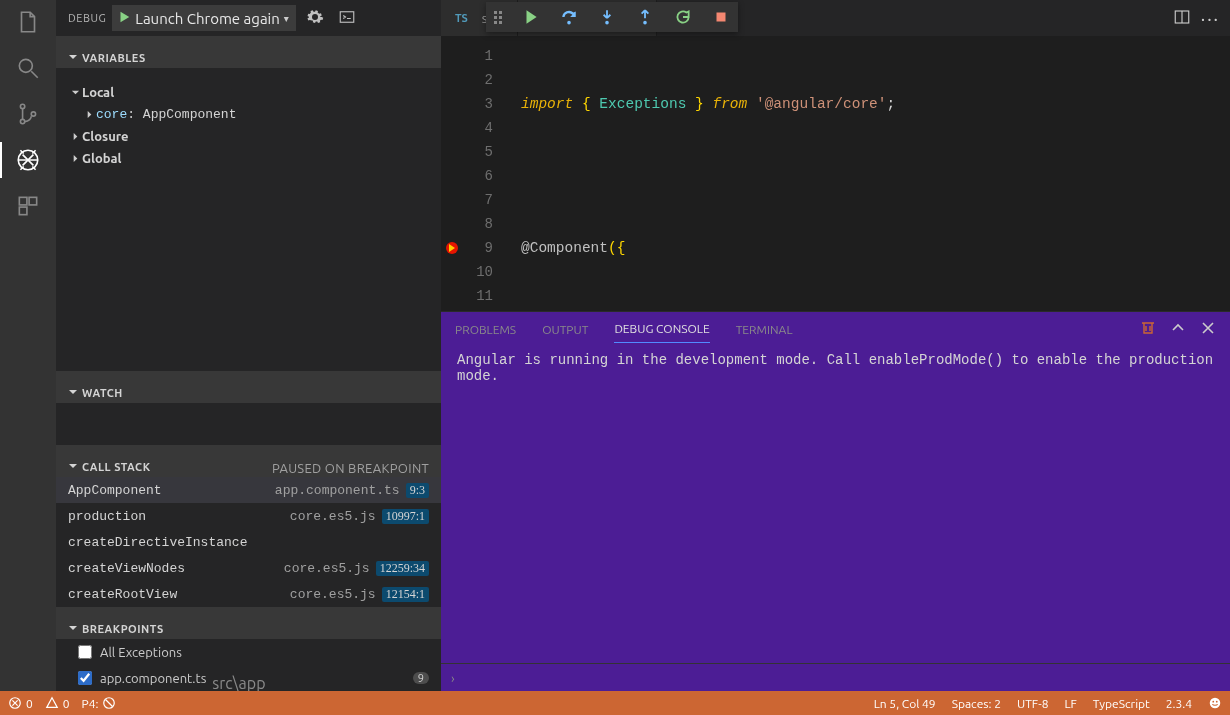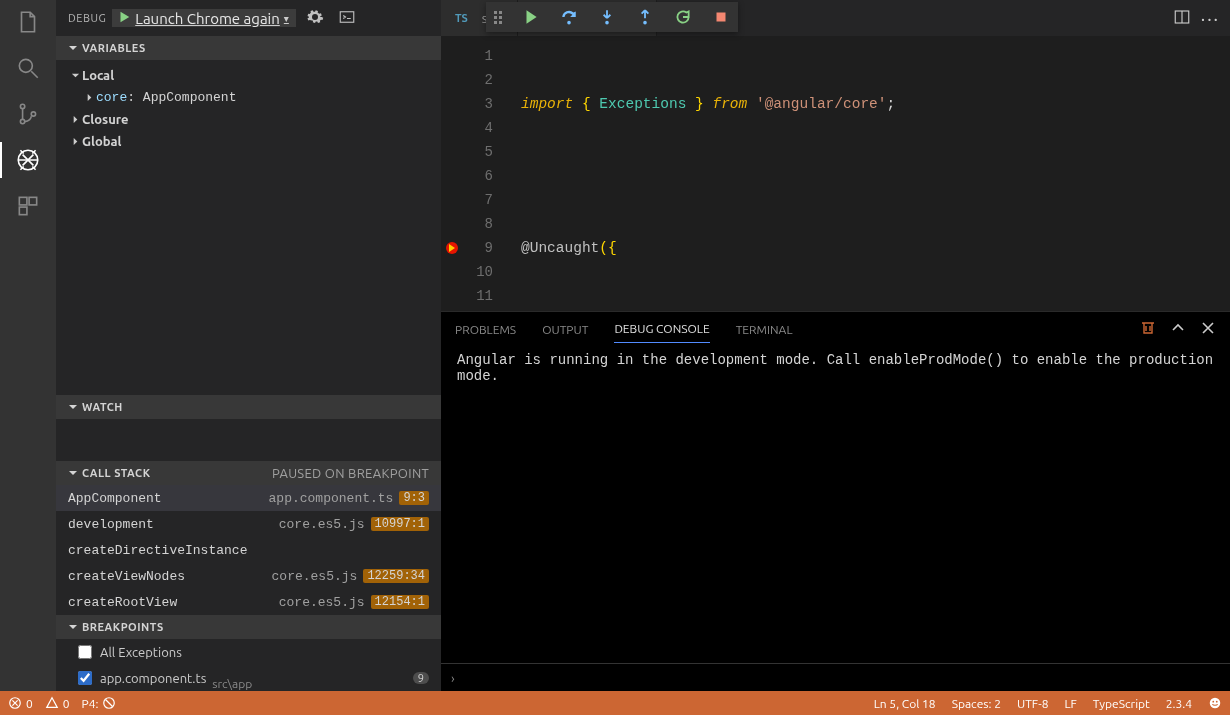--- a/index.html
+++ b/index.html
@@ -11,55 +11,55 @@
   .activity { width:56px; background:#333333; display:flex; flex-direction:column; align-items:center; padding-top:8px; gap:18px;}
   .activity .aicon { width:28px; height:28px; color:#888; cursor:pointer; display:flex; align-items:center; justify-content:center;}
   .activity .aicon svg { width:26px; height:26px; stroke:#888; fill:none; stroke-width:1.5;}
   .activity .aicon.selected svg { stroke:#fff; }
   .activity .aicon.selected { position:relative; }
   .activity .aicon.selected::before { content:''; position:absolute; left:-14px; top:-4px; bottom:-4px; width:2px; background:#fff;}
   
   .sidebar { width:385px; background:#252526; display:flex; flex-direction:column; min-height:0;}
   .side-header { height:36px; display:flex; align-items:center; padding:0 12px; gap:6px; background:#252526;}
   .side-header .title { color:#b5b5b5; font-size:11px; letter-spacing:0.5px; }
-  .config-select { display:flex; align-items:center; background:#3c3c3c; border:1px solid #3c3c3c; height:18px; padding:0 6px 0 4px; gap:4px; cursor:pointer;text-decoration:underline;}
+  .config-select { display:flex; align-items:center; background:#3c3c3c; border:1px solid #3c3c3c; height:26px; padding:0 6px 0 4px; gap:4px; cursor:pointer;}
   .config-select .play svg { width:14px; height:14px; fill:#89d185; }
   .config-select .lbl { color:#e8e8e8; font-size:15px; white-space:nowrap;}
   .config-select .caret { color:#ccc; font-size:10px;}
   .side-icon { color:#c0c0c0; cursor:pointer; padding:0 4px;}
   .side-icon svg { width:18px; height:18px; fill:#c0c0c0; }
   
-  .section-h { background:#383838; height:24px; display:flex; align-items:center; padding:8px 12px; color:#d4d4d4; font-size:11px; font-weight:700; letter-spacing:0.5px; cursor:pointer;}
+  .section-h { background:#383838; height:24px; display:flex; align-items:flex-start; padding:16px 12px; color:#d4d4d4; font-size:11px; font-weight:700; letter-spacing:0.5px; cursor:pointer;}
   .section-h .tw { width:12px; display:inline-flex; margin-right:2px; }
   .section-h .tw svg { width:10px; height:10px; fill:#d4d4d4; }
   .section-h .right { margin-left:auto; font-weight:400; color:#a0a0a0; font-size:13px; letter-spacing:0.3px;}
   
-  .vars { padding:4px 0; }
+  .vars { padding:13px 0; }
   .vrow { display:flex; align-items:center; height:22px; cursor:pointer; }
   .vrow .indent { display:inline-block; }
   .vrow .tw { width:14px; display:inline-flex; justify-content:center; }
   .vrow .tw svg { width:9px; height:9px; fill:#ccc;}
   .vrow .name { color:#d4d4d4; font-size:13px; font-weight:700;}
   .mono-var { font-family: Consolas,'Courier New',monospace; font-size:13px; }
   .mono-var .k { color:#9cdcfe; }
   .mono-var .c { color:#ccc; }
   .mono-var .v { color:#d4d4d4; }
   
   .watch-body { flex:0 0 42px; }
   .flex-spacer { flex:1; min-height:0; }
   
   .csrow { display:flex; align-items:center; height:26px; padding:0 12px; cursor:pointer; font-family: Consolas,'Courier New',monospace; font-size:13px;}
   .csrow.selected { background:#37373d; }
   .csrow .fn { color:#d4d4d4; flex:1; white-space:nowrap; overflow:hidden; text-overflow:ellipsis;}
   .csrow .file { color:#a0a0a0; margin-right:6px; font-family:inherit;}
-  .csrow .pos { background:#a16207; color:#d4d4d4; padding:0 4px; border-radius:2px; font-size:12px;}
+  .csrow .pos { background:#0c4a6e; color:#d4d4d4; padding:0 4px; border-radius:2px; font-size:12px;font-family:Liberation Serif, serif;}
   
   .bprow { display:flex; align-items:center; height:26px; padding:0 12px 0 22px; font-size:13px; cursor:pointer;}
   .bprow input { margin-right:8px; width:14px; height:14px; accent-color:#2d6cc8;}
-  .bprow .path { color:#8a8a8a; margin-left:6px; font-size:12px;margin-top:10px;}
+  .bprow .path { color:#8a8a8a; margin-left:6px; font-size:16px;margin-top:10px;}
   .bprow .badge { margin-left:auto; background:#4d4d4d; color:#d4d4d4; padding:0 5px; border-radius:7px; font-size:11px;}
   
   .editor-area { flex:1; display:flex; flex-direction:column; min-width:0; background:#1e1e1e; }
   .tabs { height:36px; background:#252526; display:flex; align-items:stretch; }
   .tab { display:flex; align-items:center; padding:12px 14px; gap:14px; background:#2d2d2d; color:#a0a0a0; border-right:1px solid #1e1e1e; cursor:pointer; font-size:13px;}
   .tab .ts-ico { font-size:11px; font-weight:700; color:#519aba; }
   .tabs .tabs-right { margin-left:auto; display:flex; align-items:center; gap:10px; padding-right:10px;}
   .tabs-right svg { width:18px; height:18px; fill:#ccc; cursor:pointer;}
   .tabs-right .dots { color:#ccc; font-size:18px; cursor:pointer; letter-spacing:2px;}
   
@@ -75,21 +75,21 @@
   .bp-marker { position:absolute; left:5px; top:6px; width:12px; height:12px; background:#e51400; border-radius:50%; }
   .bp-marker::after { content:''; position:absolute; left:3px; top:2px; border-left:6px solid #ffcc00; border-top:4px solid transparent; border-bottom:4px solid transparent;}
   .code { flex:1; padding:8px 0 0 0; font-family: Consolas,'Courier New',monospace; font-size:14.5px; line-height:24px; white-space:pre; color:#d4d4d4;}
   .code .cl { height:24px; padding-left:14px; }
   .tk-kw { color:#eab308; font-style:italic;}
   .tk-br { color:#ffd700; }
   .tk-cls { color:#4ec9b0; }
   .tk-str { color:#ce9178; }
   .tk-dec { color:#c0c0c0; }
   
-  .panel { height:380px; border-top:1px solid #2a2a2a; display:flex; flex-direction:column; background:#000000;}
+  .panel { height:380px; border-top:1px solid #2a2a2a; display:flex; flex-direction:column; background:#4c1d95;}
   .panel-tabs { height:34px; display:flex; align-items:center; padding:0 14px; gap:26px; color:#8a8a8a; font-size:12px;}
   .panel-tabs .pt { cursor:pointer; padding:7px 0;}
   .panel-tabs .pt.active { color:#e0e0e0; border-bottom:1px solid #528bff; }
   .panel-tabs .pright { margin-left:auto; display:flex; gap:14px; color:#ccc;}
   .panel-tabs .pright svg { width:16px; height:16px; fill:#ccc; cursor:pointer;}
   .panel-body { flex:1; padding:6px 16px; font-family: Consolas,'Courier New',monospace; font-size:14px; color:#d4d4d4; overflow:auto;}
   .repl { height:28px; border-top:1px solid #333; display:flex; align-items:center; padding:0 10px; color:#888;}
   
   .status { height:24px; background:#cc6633; display:flex; align-items:center; color:#fff; font-size:12px; padding:0 8px; gap:12px;}
   .status .sgrp { display:flex; align-items:center; gap:4px; cursor:pointer;}
@@ -228,21 +228,21 @@
         <span>CALL STACK</span>
         <span class="right">PAUSED ON BREAKPOINT</span>
       </div>
       <div id="callstack-rows">
           <div class="csrow selected">
             <span class="fn">AppComponent</span>
             <span class="file">app.component.ts</span>
             <span class="pos">9:3</span>
           </div>
           <div class="csrow">
-            <span class="fn">development</span>
+            <span class="fn">production</span>
             <span class="file">core.es5.js</span>
             <span class="pos">10997:1</span>
           </div>
           <div class="csrow">
             <span class="fn">createDirectiveInstance</span>
           </div>
           <div class="csrow">
             <span class="fn">createViewNodes</span>
             <span class="file">core.es5.js</span>
             <span class="pos">12259:34</span>
@@ -305,21 +305,21 @@
           <div class="ln">6</div>
           <div class="ln">7</div>
           <div class="ln">8</div>
           <div class="ln"><span class="bp-marker"></span>9</div>
           <div class="ln">10</div>
           <div class="ln">11</div>
         </div>
         <div class="code">
           <div class="cl"><span class="tk-kw">import</span><span class="tk-br"> { </span><span class="tk-cls">Exceptions</span><span class="tk-br"> } </span><span class="tk-kw">from</span><span> </span><span class="tk-str">'@angular/core'</span><span>;</span></div>
           <div class="cl"></div>
-          <div class="cl"><span class="tk-dec">@Uncaught</span><span class="tk-br">({</span></div>
+          <div class="cl"><span class="tk-dec">@Component</span><span class="tk-br">({</span></div>
           <div class="cl"></div>
           
           
           
           
           
           
           
         </div>
       </div>
@@ -366,21 +366,21 @@
         <span>0</span>
       </div>
     <div class="sgrp">
         <span>P4:</span>
         <svg viewBox="0 0 16 16">
           <circle cx="8" cy="8" r="6" fill="none" stroke="#fff" stroke-width="1.4"></circle>
           <path d="M4 4l8 8" stroke="#fff" stroke-width="1.4"></path>
         </svg>
       </div>
     <div class="right">
-      <span class="sgrp">Ln 5, Col 18</span>
+      <span class="sgrp">Ln 5, Col 49</span>
       <span class="sgrp">Spaces: 2</span>
       <span class="sgrp">UTF-8</span>
       <span class="sgrp">LF</span>
       <span class="sgrp">TypeScript</span>
       <span class="sgrp">2.3.4</span>
       <span class="sgrp">
           <svg viewBox="0 0 16 16">
             <circle cx="8" cy="8" r="6" fill="#fff"></circle>
             <circle cx="6" cy="6.5" r="1" fill="#cc6633"></circle>
             <circle cx="10" cy="6.5" r="1" fill="#cc6633"></circle>

